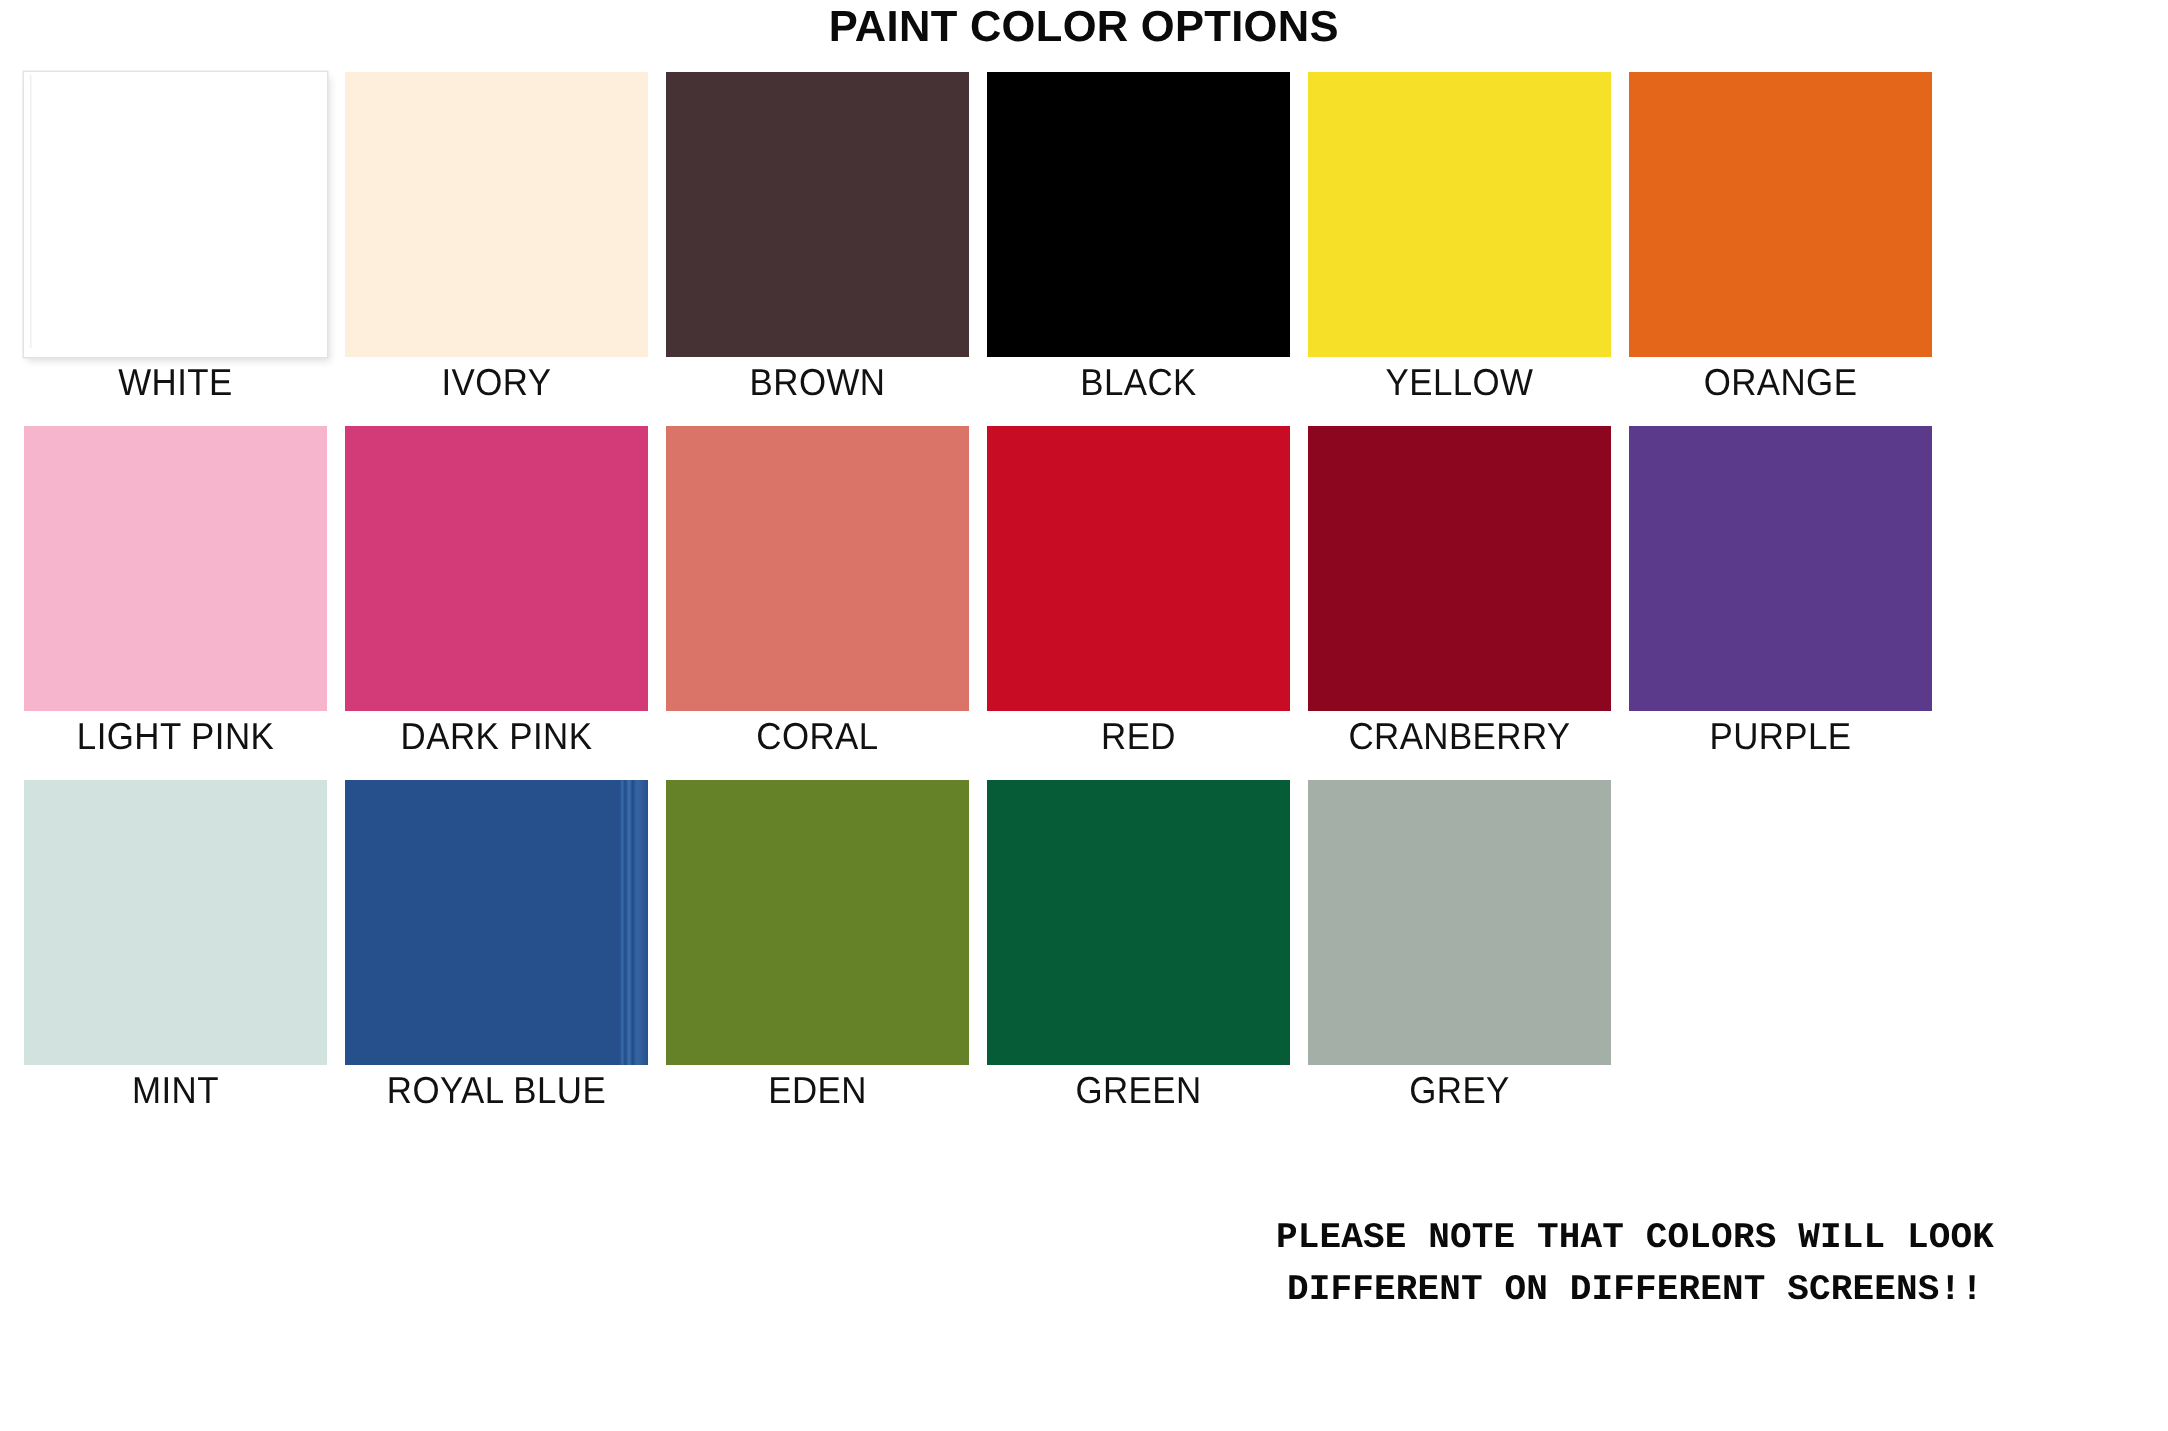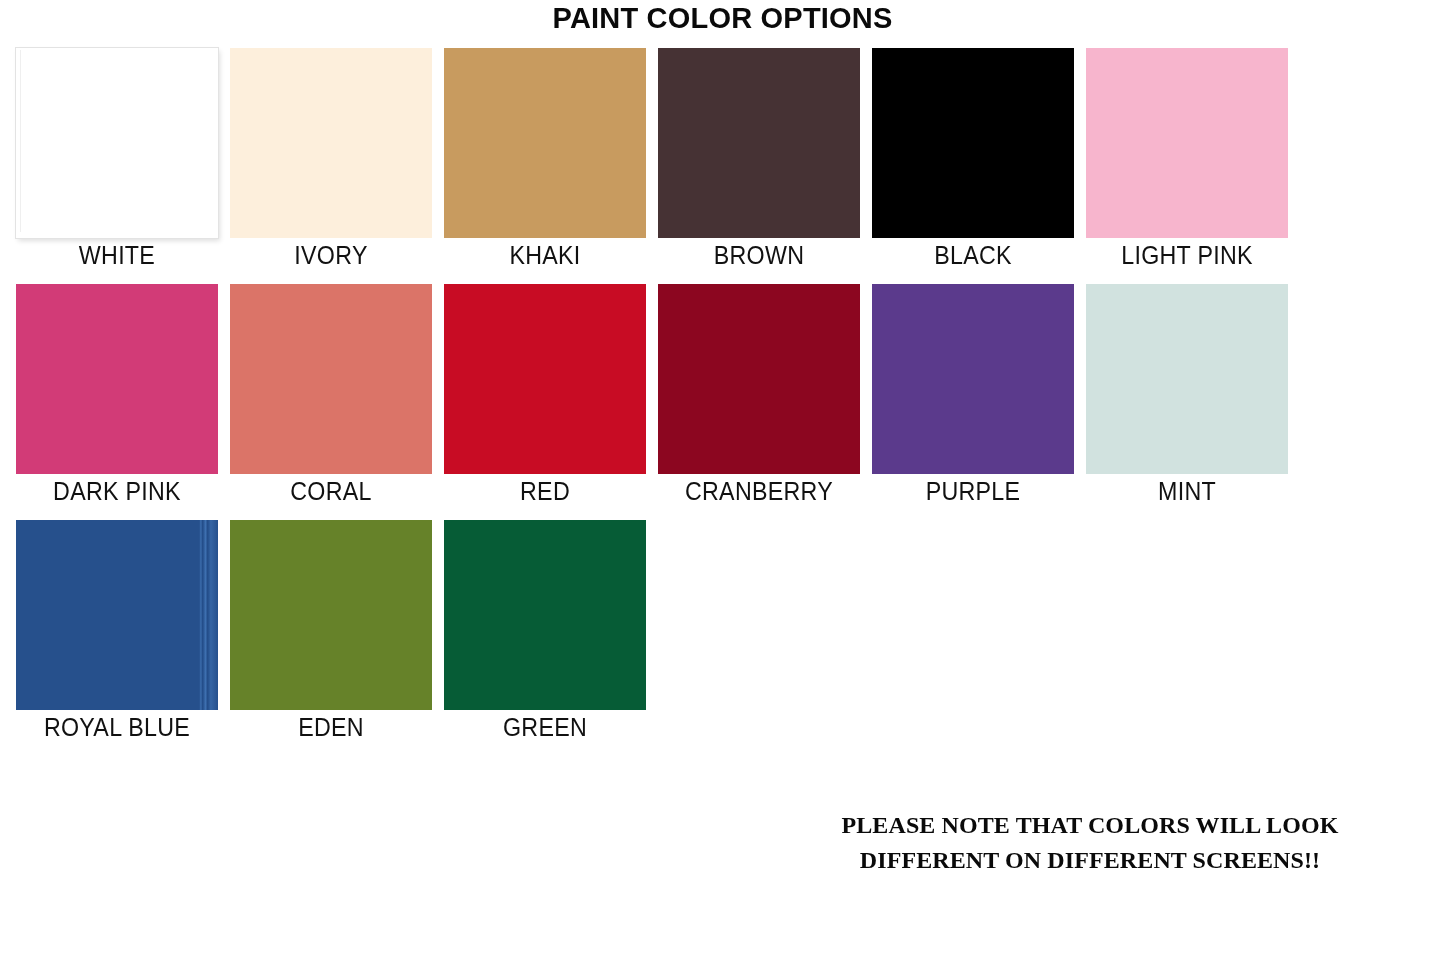--- a/index.html
+++ b/index.html
@@ -131,21 +131,21 @@
     white-space: nowrap;
     transform: scaleX(0.93);
   }
 
   .note {
     position: absolute;
     left: 800px;
     top: 808px;
     width: 580px;
     text-align: center;
-    font-family: Liberation Serif, serif;
+    font-family: Liberation Mono, monospace;
     font-weight: bold;
     font-size: 24px;
     line-height: 35px;
     letter-spacing: 0.1px;
     color: #0a0a0a;
   }
   .note span { display: block; white-space: nowrap; }
 </style>
 </head>
 <body>
@@ -157,32 +157,36 @@
   <div class="swatch-grid">
       <div class="cell">
         <div class="chip white-chip" style="background: rgb(255, 255, 255);"></div>
         <div class="chip-label">WHITE</div>
       </div>
       <div class="cell">
         <div class="chip" style="background: rgb(253, 239, 220);"></div>
         <div class="chip-label">IVORY</div>
       </div>
       <div class="cell">
-        <div class="chip" style="background: rgb(200, 155, 95);"></div>
-        <div class="chip-label">KHAKI</div>
-      </div>
-      <div class="cell">
         <div class="chip" style="background: rgb(70, 50, 52);"></div>
         <div class="chip-label">BROWN</div>
       </div>
       <div class="cell">
         <div class="chip" style="background: rgb(0, 0, 0);"></div>
         <div class="chip-label">BLACK</div>
       </div>
       <div class="cell">
+        <div class="chip" style="background: rgb(247, 224, 40);"></div>
+        <div class="chip-label">YELLOW</div>
+      </div>
+      <div class="cell">
+        <div class="chip" style="background: rgb(228, 102, 26);"></div>
+        <div class="chip-label">ORANGE</div>
+      </div>
+      <div class="cell">
         <div class="chip" style="background: rgb(247, 181, 205);"></div>
         <div class="chip-label">LIGHT PINK</div>
       </div>
       <div class="cell">
         <div class="chip" style="background: rgb(210, 59, 119);"></div>
         <div class="chip-label">DARK PINK</div>
       </div>
       <div class="cell">
         <div class="chip" style="background: rgb(219, 116, 104);"></div>
         <div class="chip-label">CORAL</div>
@@ -207,20 +211,24 @@
         <div class="chip streaked" style="background: rgb(38, 80, 140);"></div>
         <div class="chip-label">ROYAL BLUE</div>
       </div>
       <div class="cell">
         <div class="chip" style="background: rgb(102, 130, 41);"></div>
         <div class="chip-label">EDEN</div>
       </div>
       <div class="cell">
         <div class="chip" style="background: rgb(6, 92, 54);"></div>
         <div class="chip-label">GREEN</div>
+      </div>
+      <div class="cell">
+        <div class="chip" style="background: rgb(164, 175, 168);"></div>
+        <div class="chip-label">GREY</div>
       </div>
     </div>
 
   <div class="note">
     <span>PLEASE NOTE THAT COLORS WILL LOOK</span>
     <span>DIFFERENT ON DIFFERENT SCREENS!!</span>
   </div>
 
 </div>
 

